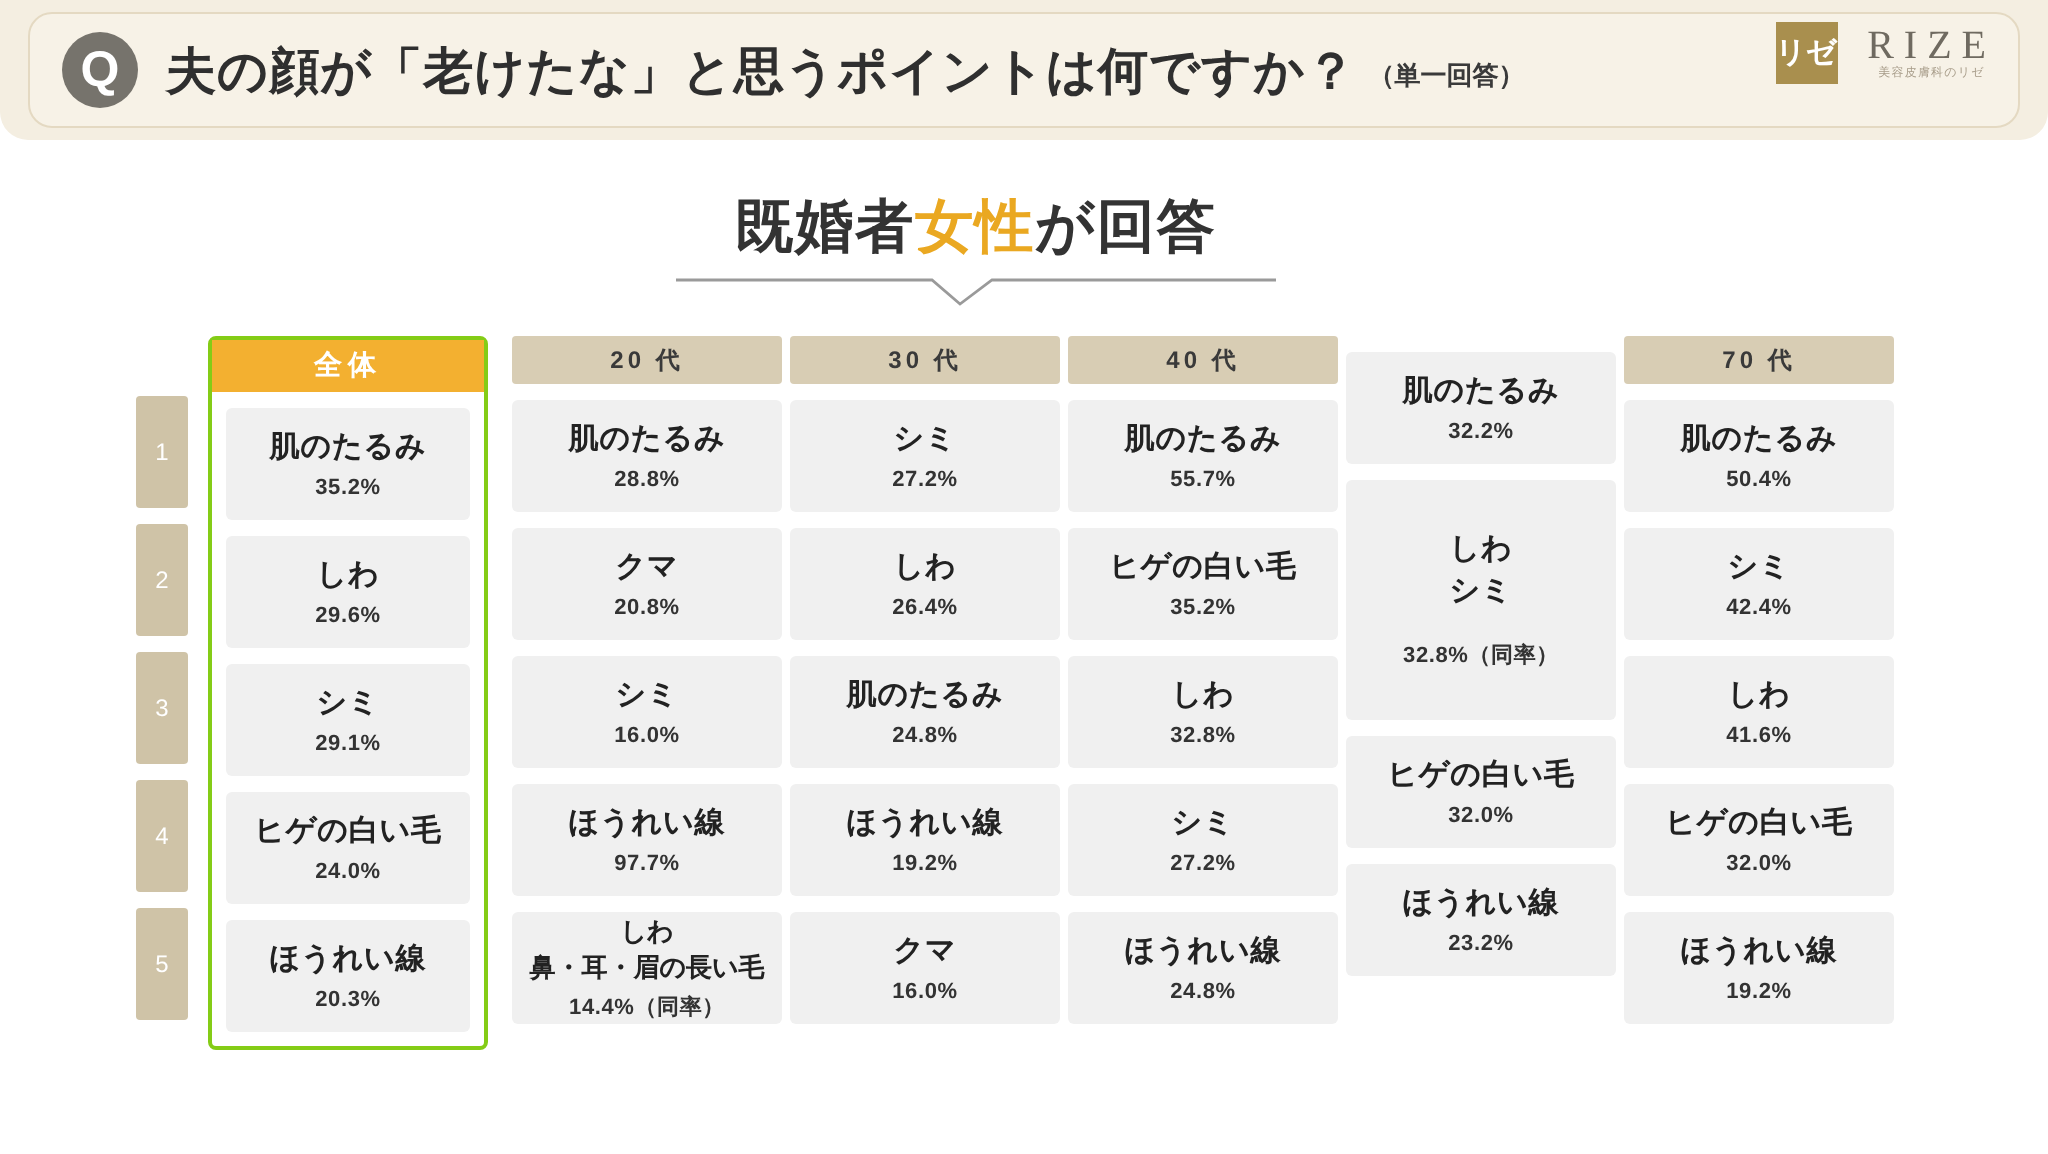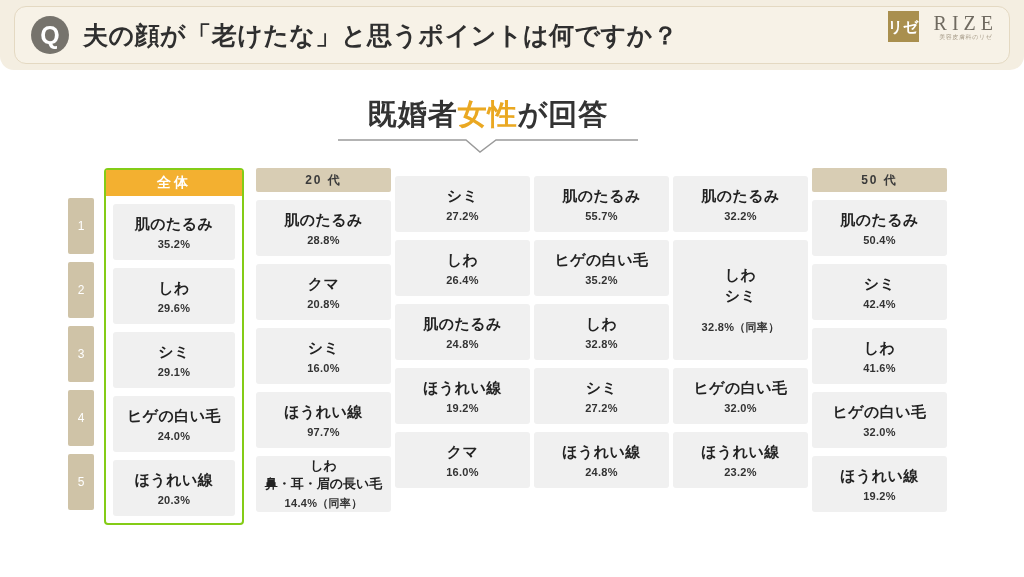--- a/index.html
+++ b/index.html
@@ -209,20 +209,21 @@
 </style>
 </head>
 <body>
 
 <div id="page">
 
   <div id="header-band">
     <div id="header-inner">
       <div id="q-badge">Q</div>
       <div id="q-text">夫の顔が「老けたな」と思うポイントは何ですか？</div>
+      <div id="q-sub">（単一回答）</div>
     </div>
     <div id="logo">
       <div id="logo-mark">リゼ</div>
       <div id="logo-textwrap">
         <div id="logo-word">RIZE</div>
         <div id="logo-tag">美容皮膚科のリゼ</div>
       </div>
     </div>
   </div>
 
@@ -285,20 +286,21 @@
           <div class="label">ほうれい線</div>
           <div class="pct">97.7%</div>
         </div>
         <div class="cell" style="height: 56px;">
           <div class="label small">しわ</div>
           <div class="label small">鼻・耳・眉の長い毛</div>
           <div class="pct">14.4%（同率）</div>
         </div>
       </div>
       <div class="col" style="left: 327px;">
+        <div class="col-head">30 代</div>
         <div class="cell" style="height: 56px;">
           <div class="label">シミ</div>
           <div class="pct">27.2%</div>
         </div>
         <div class="cell" style="height: 56px;">
           <div class="label">しわ</div>
           <div class="pct">26.4%</div>
         </div>
         <div class="cell" style="height: 56px;">
           <div class="label">肌のたるみ</div>
@@ -307,20 +309,21 @@
         <div class="cell" style="height: 56px;">
           <div class="label">ほうれい線</div>
           <div class="pct">19.2%</div>
         </div>
         <div class="cell" style="height: 56px;">
           <div class="label">クマ</div>
           <div class="pct">16.0%</div>
         </div>
       </div>
       <div class="col" style="left: 466px;">
+        <div class="col-head">40 代</div>
         <div class="cell" style="height: 56px;">
           <div class="label">肌のたるみ</div>
           <div class="pct">55.7%</div>
         </div>
         <div class="cell" style="height: 56px;">
           <div class="label">ヒゲの白い毛</div>
           <div class="pct">35.2%</div>
         </div>
         <div class="cell" style="height: 56px;">
           <div class="label">しわ</div>
@@ -348,21 +351,21 @@
         <div class="cell" style="height: 56px;">
           <div class="label">ヒゲの白い毛</div>
           <div class="pct">32.0%</div>
         </div>
         <div class="cell" style="height: 56px;">
           <div class="label">ほうれい線</div>
           <div class="pct">23.2%</div>
         </div>
       </div>
       <div class="col" style="left: 744px;">
-        <div class="col-head">50 代</div>
+        <div class="col-head">70 代</div>
         <div class="cell" style="height: 56px;">
           <div class="label">肌のたるみ</div>
           <div class="pct">50.4%</div>
         </div>
         <div class="cell" style="height: 56px;">
           <div class="label">シミ</div>
           <div class="pct">42.4%</div>
         </div>
         <div class="cell" style="height: 56px;">
           <div class="label">しわ</div>

